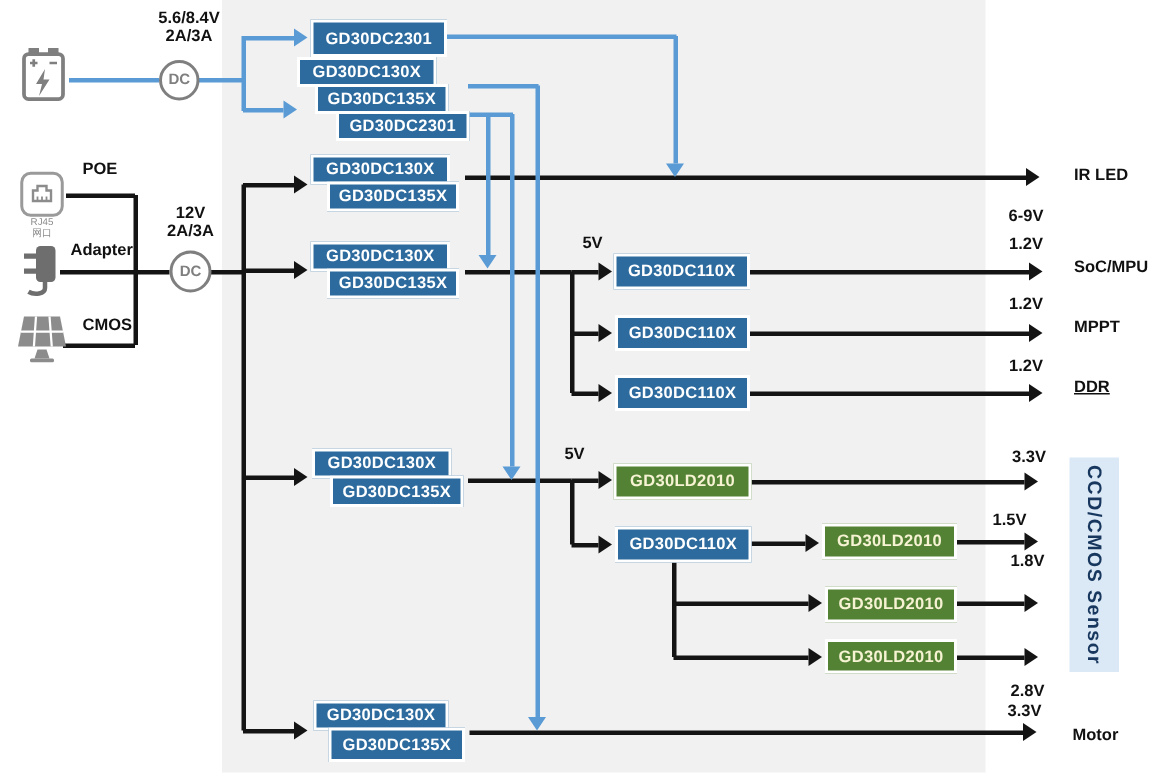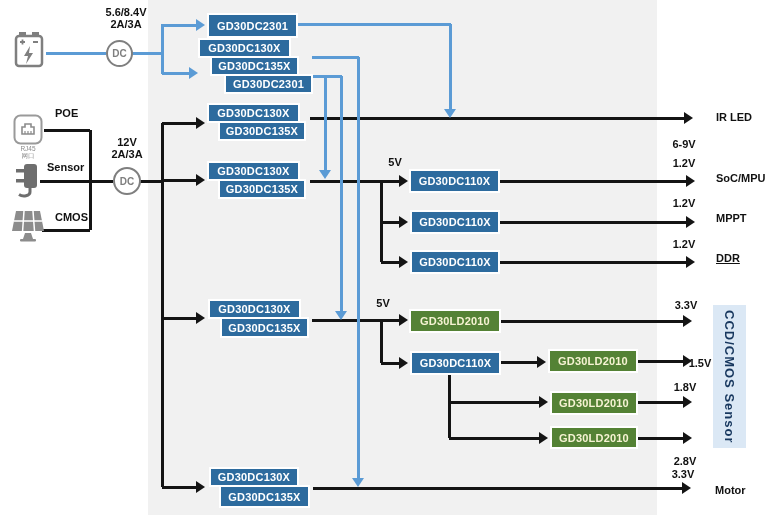--- a/index.html
+++ b/index.html
@@ -136,33 +136,33 @@
       <div class="node green" style="left: 409px; top: 309px; width: 92px; height: 24px;">GD30LD2010</div>
       <div class="node blue" style="left: 410px; top: 351px; width: 91px; height: 24px;">GD30DC110X</div>
       <div class="node green" style="left: 548px; top: 349px; width: 90px; height: 24px;">GD30LD2010</div>
       <div class="node green" style="left: 550px; top: 391px; width: 88px; height: 24px;">GD30LD2010</div>
       <div class="node green" style="left: 550px; top: 426px; width: 88px; height: 23px;">GD30LD2010</div>
     </div>
   <div id="labels">
       <div class="lbl center" style="left: 126px; top: 6px;">5.6/8.4V</div>
       <div class="lbl center" style="left: 126px; top: 18px;">2A/3A</div>
       <div class="lbl" style="left: 55px; top: 107px;">POE</div>
-      <div class="lbl" style="left: 47px; top: 161px;">Sensor</div>
+      <div class="lbl" style="left: 47px; top: 161px;">Adapter</div>
       <div class="lbl" style="left: 55px; top: 211px;">CMOS</div>
       <div class="lbl center" style="left: 127px; top: 136px;">12V</div>
       <div class="lbl center" style="left: 127px; top: 148px;">2A/3A</div>
       <div class="lbl center" style="left: 395px; top: 156px;">5V</div>
       <div class="lbl center" style="left: 383px; top: 297px;">5V</div>
       <div class="lbl center" style="left: 684px; top: 97px; margin-top: 41px;">6-9V</div>
       <div class="lbl center" style="left: 684px; top: 157px;">1.2V</div>
       <div class="lbl center" style="left: 684px; top: 197px;">1.2V</div>
       <div class="lbl center" style="left: 684px; top: 238px;">1.2V</div>
       <div class="lbl center" style="left: 686px; top: 299px;">3.3V</div>
-      <div class="lbl center" style="left: 700px; top: 341px; margin-top: 16px;">1.5V</div>
-      <div class="lbl center" style="left: 685px; top: 381px; text-align: center;">1.8V</div>
+      <div class="lbl center" style="left: 673px; top: 341px;">1.5V</div>
+      <div class="lbl center" style="left: 685px; top: 368px; text-align: center;">1.8V</div>
       <div class="lbl center" style="left: 685px; top: 416px; margin-top: 39px;">2.8V</div>
       <div class="lbl center" style="left: 683px; top: 468px;">3.3V</div>
       <div class="lbl" style="left: 716px; top: 111px;">IR LED</div>
       <div class="lbl" style="left: 716px; top: 172px;">SoC/MPU</div>
       <div class="lbl" style="left: 716px; top: 212px;">MPPT</div>
       <div class="lbl" style="left: 716px; top: 252px; text-decoration: underline;">DDR</div>
       <div class="lbl" style="left: 715px; top: 484px;">Motor</div>
     </div>
 
   <div class="icon" style="left:14px;top:31px;">

